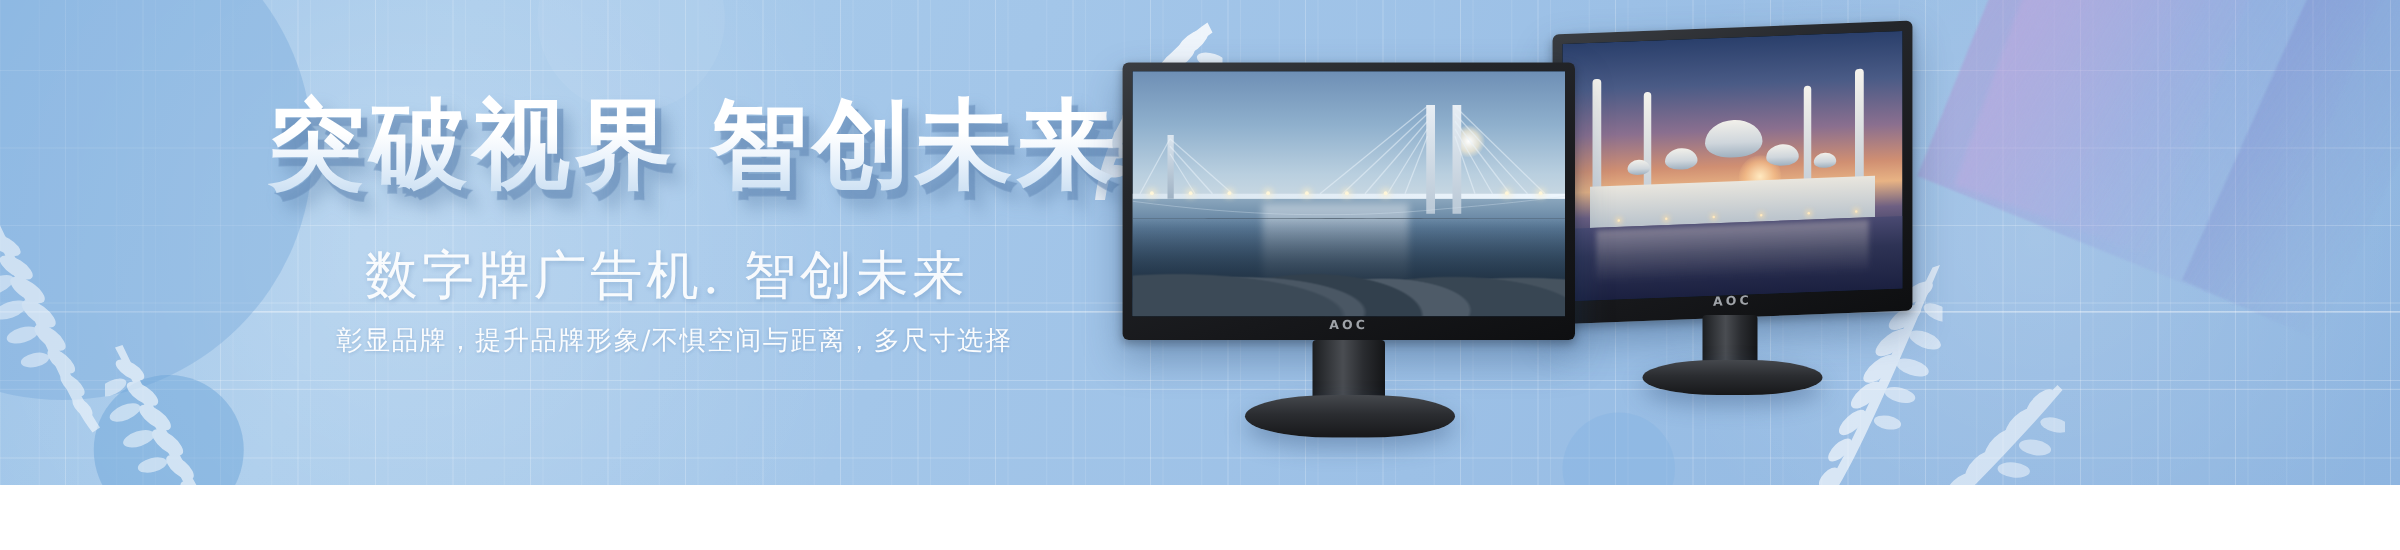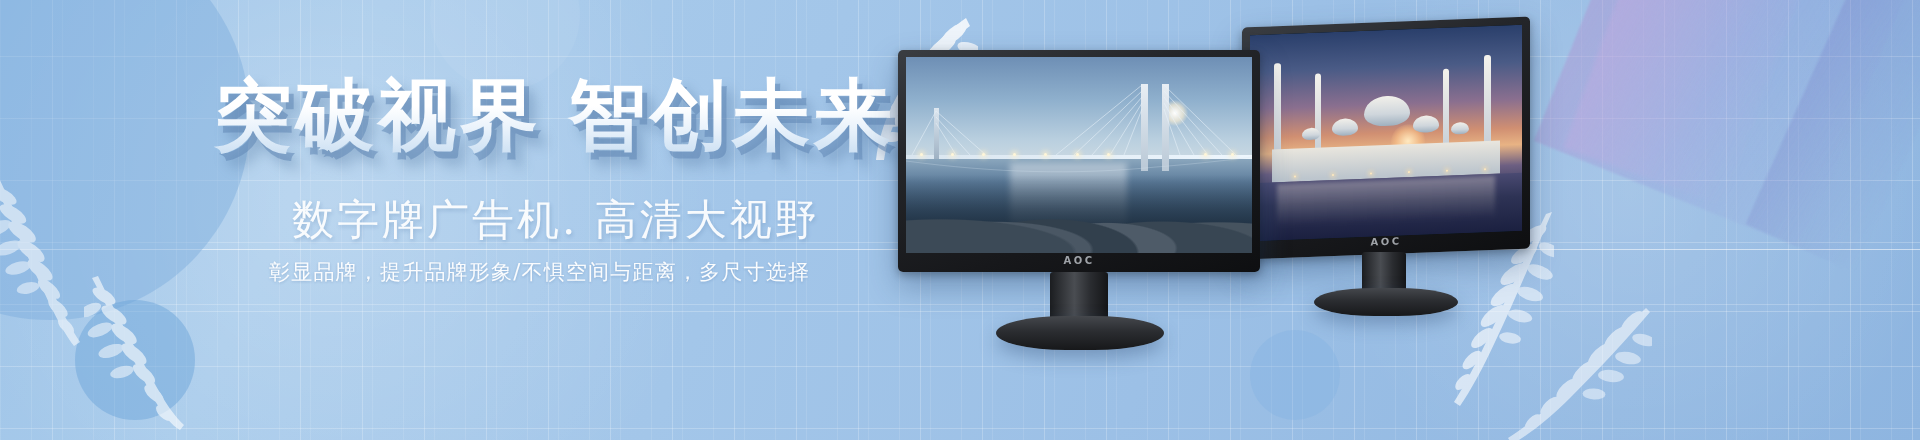--- a/index.html
+++ b/index.html
@@ -1,19 +1,19 @@
 <!DOCTYPE html>
 <html><head>
 <meta charset="utf-8">
 <style>
   html,body{margin:0;padding:0;background:#fff;}
   body{font-family:"Liberation Sans",sans-serif;}
 
   .banner{
-    position:relative;width:1920px;height:440px;overflow:hidden;
+    position:relative;width:1920px;height:388px;overflow:hidden;
     background:linear-gradient(115deg,#9fc4e8 0%,#a8cbeb 18%,#a3c6e9 40%,#9cc0e6 62%,#93b9e2 85%,#8eb5e0 100%);
   }
 
   
   .grid{
     position:absolute;inset:0;
     background-image:
       linear-gradient(to right,rgba(255,255,255,.22) 1px,transparent 1px),
       linear-gradient(to bottom,rgba(255,255,255,.22) 1px,transparent 1px);
     background-size:62px 62px;
@@ -310,21 +310,21 @@
           <ellipse cx="102" cy="108" rx="11.5" ry="5.5" transform="rotate(2 102 108)"></ellipse>
         </g>
       </g>
     </svg>
   </div>
 
   <div class="textblock">
 
     <div class="headline"><span>突破视界</span><span class="gap"></span><span>智创未来</span></div>
 
-    <div class="subtitle">数字牌广告机. 高清大视野</div>
+    <div class="subtitle">数字牌广告机. 智创未来</div>
 
     <div class="tagline">彰显品牌，提升品牌形象/不惧空间与距离，多尺寸选择</div>
 
   </div>
 
   <div class="monitors">
 
     <div class="monitor monB">
       <div class="mon-bezel"></div>
       <div class="mon-screen">

